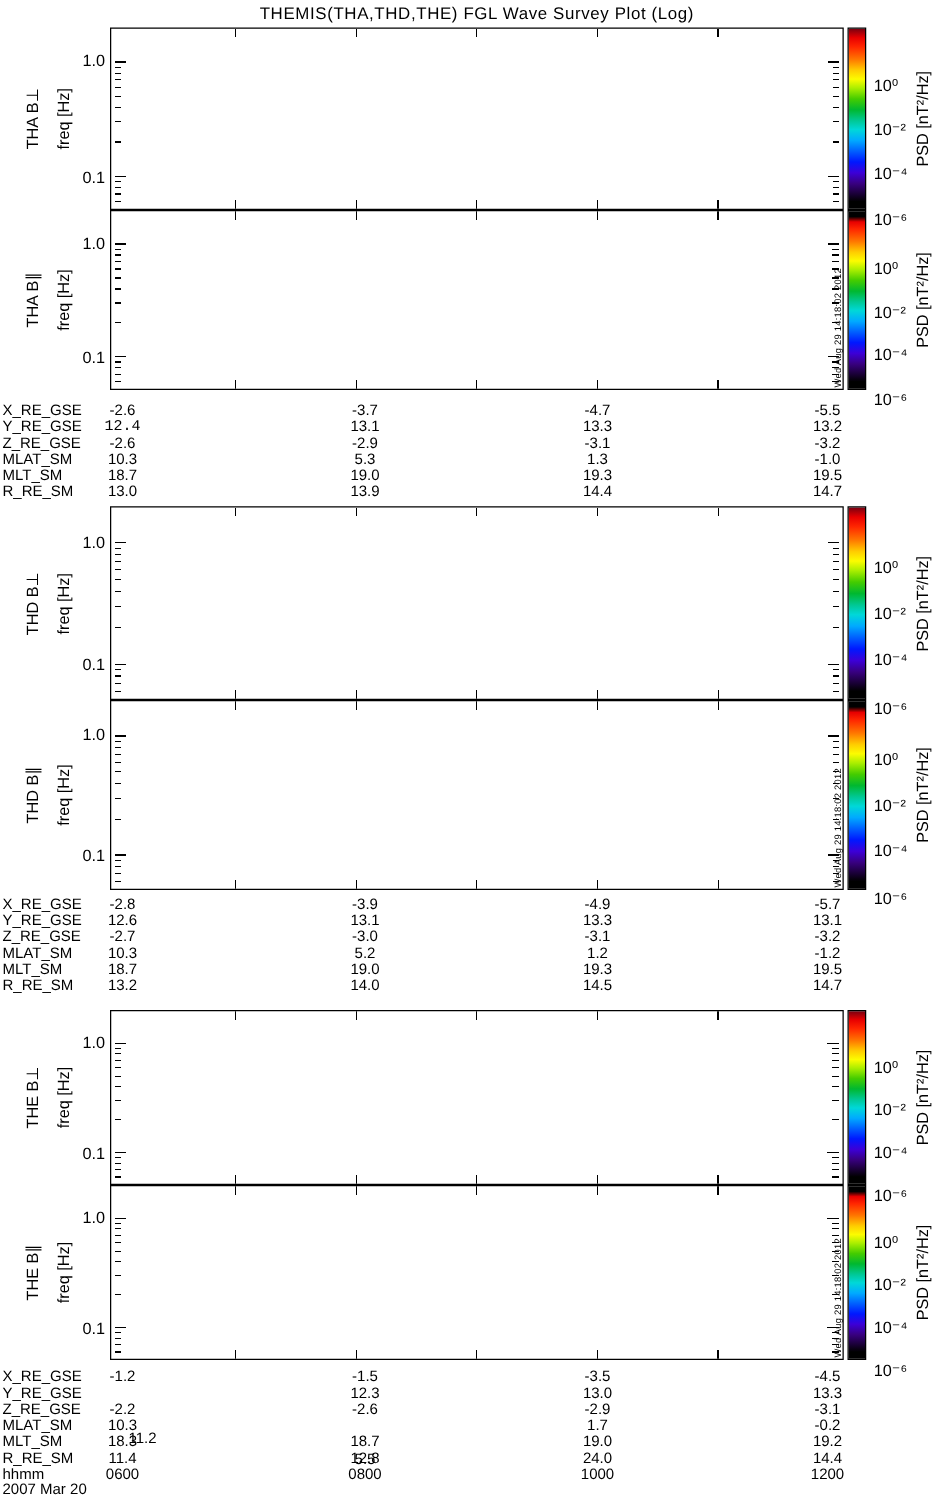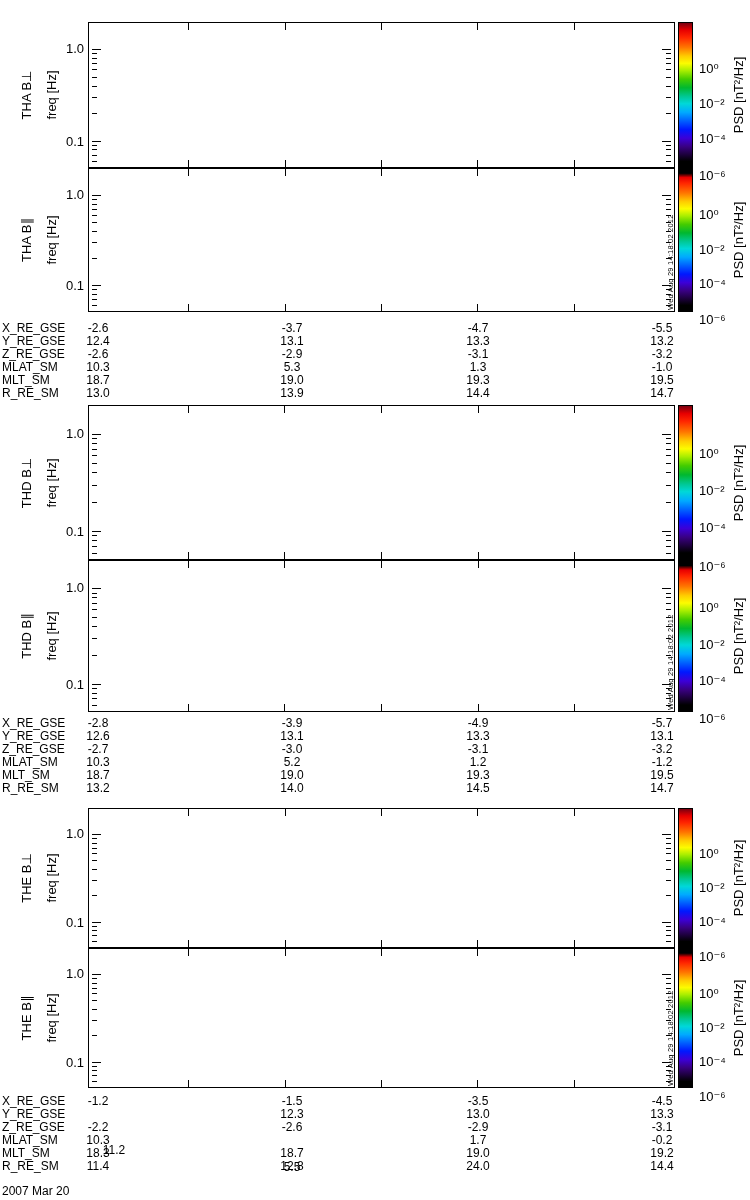--- a/index.html
+++ b/index.html
@@ -25,20 +25,21 @@
   .stamp{font-size:7.5px;transform:rotate(-90deg);transform-origin:0 0;white-space:nowrap;letter-spacing:.2px;}
   .trow{left:0;width:750px;height:13px;font-size:12px;line-height:13px;white-space:nowrap;}
   .tlabel{position:absolute;left:2px;width:95px;text-align:left;}
   .tval{position:absolute;width:84px;text-align:center;}
   .dateline{left:2px;font-size:12px;line-height:13px;}
 </style>
 </head>
 <body>
 
 <div id="page">
+  <div id="title" class="abs">THEMIS(THA,THD,THE) FGL Wave Survey Plot (Log)</div>
 
 <div class="panel abs" style="left: 88px; top: 22px; width: 587px; height: 146px;">
       <svg viewBox="0 0 587 146">
         <line x1="0" y1="27.009999999999998" x2="9" y2="27.009999999999998" stroke="#000" stroke-width="1" shape-rendering="crispEdges"></line>
         <line x1="578" y1="27.009999999999998" x2="587" y2="27.009999999999998" stroke="#000" stroke-width="1" shape-rendering="crispEdges"></line>
         <line x1="0" y1="31.252176949880187" x2="5" y2="31.252176949880187" stroke="#000" stroke-width="1" shape-rendering="crispEdges"></line>
         <line x1="582" y1="31.252176949880187" x2="587" y2="31.252176949880187" stroke="#000" stroke-width="1" shape-rendering="crispEdges"></line>
         <line x1="0" y1="35.99452730597691" x2="5" y2="35.99452730597691" stroke="#000" stroke-width="1" shape-rendering="crispEdges"></line>
         <line x1="582" y1="35.99452730597691" x2="587" y2="35.99452730597691" stroke="#000" stroke-width="1" shape-rendering="crispEdges"></line>
         <line x1="0" y1="41.370960710278254" x2="5" y2="41.370960710278254" stroke="#000" stroke-width="1" shape-rendering="crispEdges"></line>
@@ -140,21 +141,21 @@
     <div class="stamp abs" style="left: 666px; top: 310px;">Wed Aug 29 14:18:02 2012</div>
     <div class="trow abs" style="left: 0px; top: 322px; width: 750px; height: 13px;">
       <span class="tlabel">X_RE_GSE</span>
       <span class="tval" style="left: 56px;">-2.6</span>
       <span class="tval" style="left: 250px;">-3.7</span>
       <span class="tval" style="left: 436px;">-4.7</span>
       <span class="tval" style="left: 620px;">-5.5</span>
     </div>
     <div class="trow abs" style="left: 0px; top: 335px; width: 750px; height: 13px;">
       <span class="tlabel">Y_RE_GSE</span>
-      <span class="tval" style="left: 56px;">12.4</span>
+      <span class="tval" style="left: 56px; font-family: Liberation Mono, monospace;">12.4</span>
       <span class="tval" style="left: 250px;">13.1</span>
       <span class="tval" style="left: 436px;">13.3</span>
       <span class="tval" style="left: 620px;">13.2</span>
     </div>
     <div class="trow abs" style="left: 0px; top: 348px; width: 750px; height: 13px;">
       <span class="tlabel">Z_RE_GSE</span>
       <span class="tval" style="left: 56px;">-2.6</span>
       <span class="tval" style="left: 250px;">-2.9</span>
       <span class="tval" style="left: 436px;">-3.1</span>
       <span class="tval" style="left: 620px;">-3.2</span>
@@ -467,14 +468,21 @@
       <span class="tval" style="left: 436px;">19.0</span>
       <span class="tval" style="left: 620px;">19.2</span>
     </div>
     <div class="trow abs" style="left: 0px; top: 1160px; width: 750px; height: 13px;">
       <span class="tlabel">R_RE_SM</span>
       <span class="tval" style="left: 56px;">11.4</span>
       <span class="tval" style="left: 250px;">12.8</span>
       <span class="tval" style="left: 436px;">24.0</span>
       <span class="tval" style="left: 620px;">14.4</span>
     </div>
+    <div class="trow abs" style="left: 0px; top: 1173px; width: 750px; height: 13px;">
+      <span class="tlabel">hhmm</span>
+      <span class="tval" style="left: 56px;">0600</span>
+      <span class="tval" style="left: 250px;">0800</span>
+      <span class="tval" style="left: 436px;">1000</span>
+      <span class="tval" style="left: 620px;">1200</span>
+    </div>
     <div class="dateline abs" style="left: 2px; top: 1185px;">2007 Mar 20</div>
   </div>
 
 </body></html>

